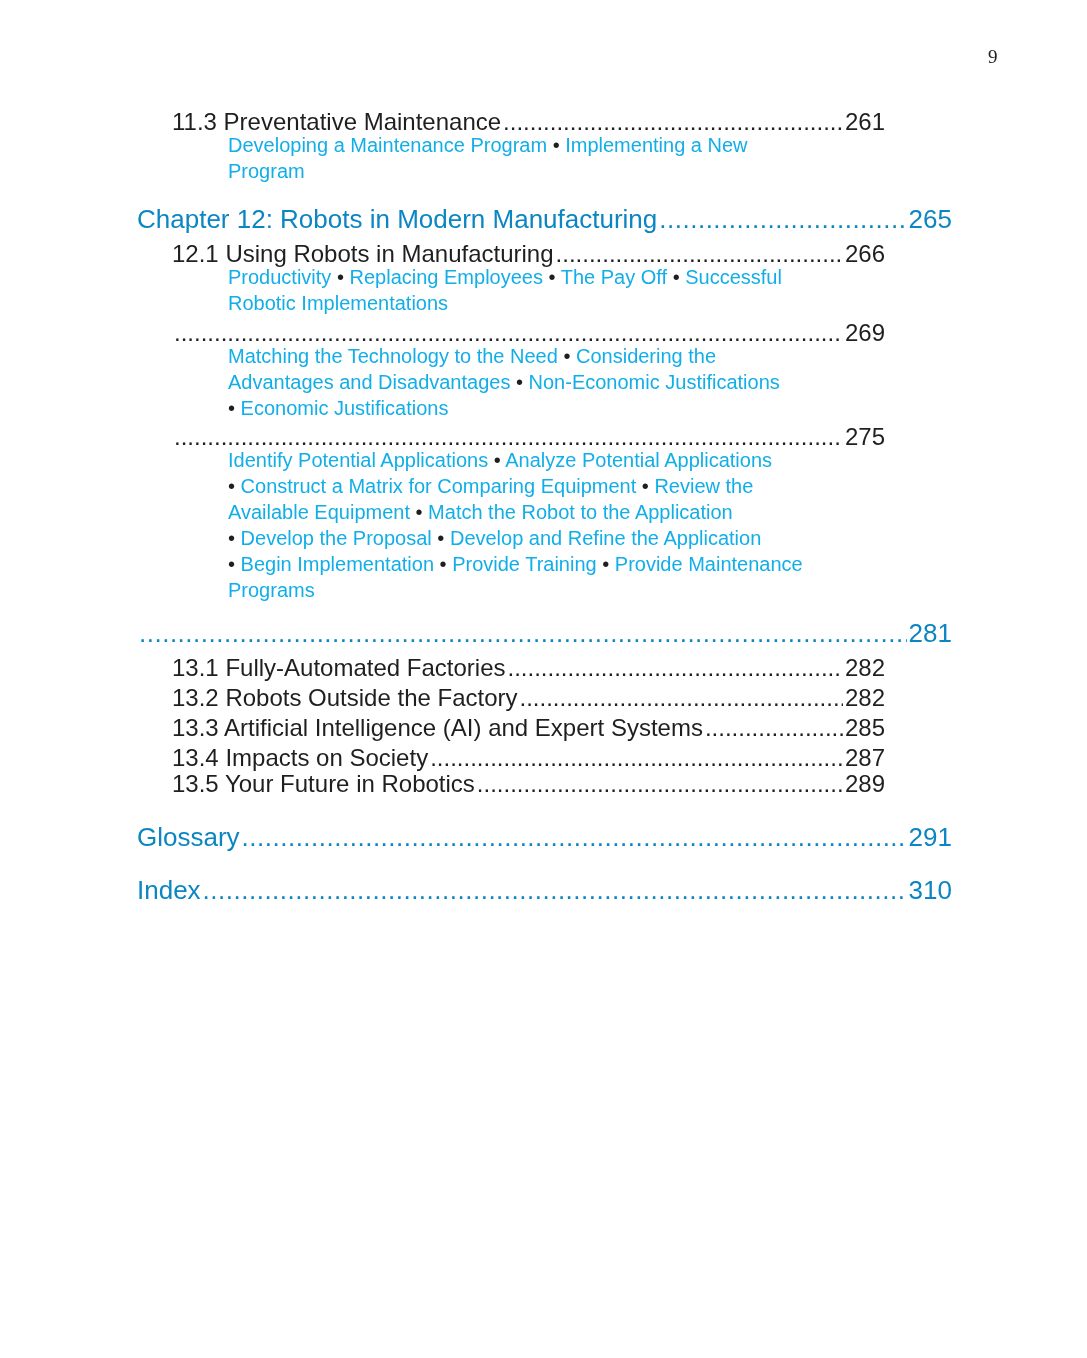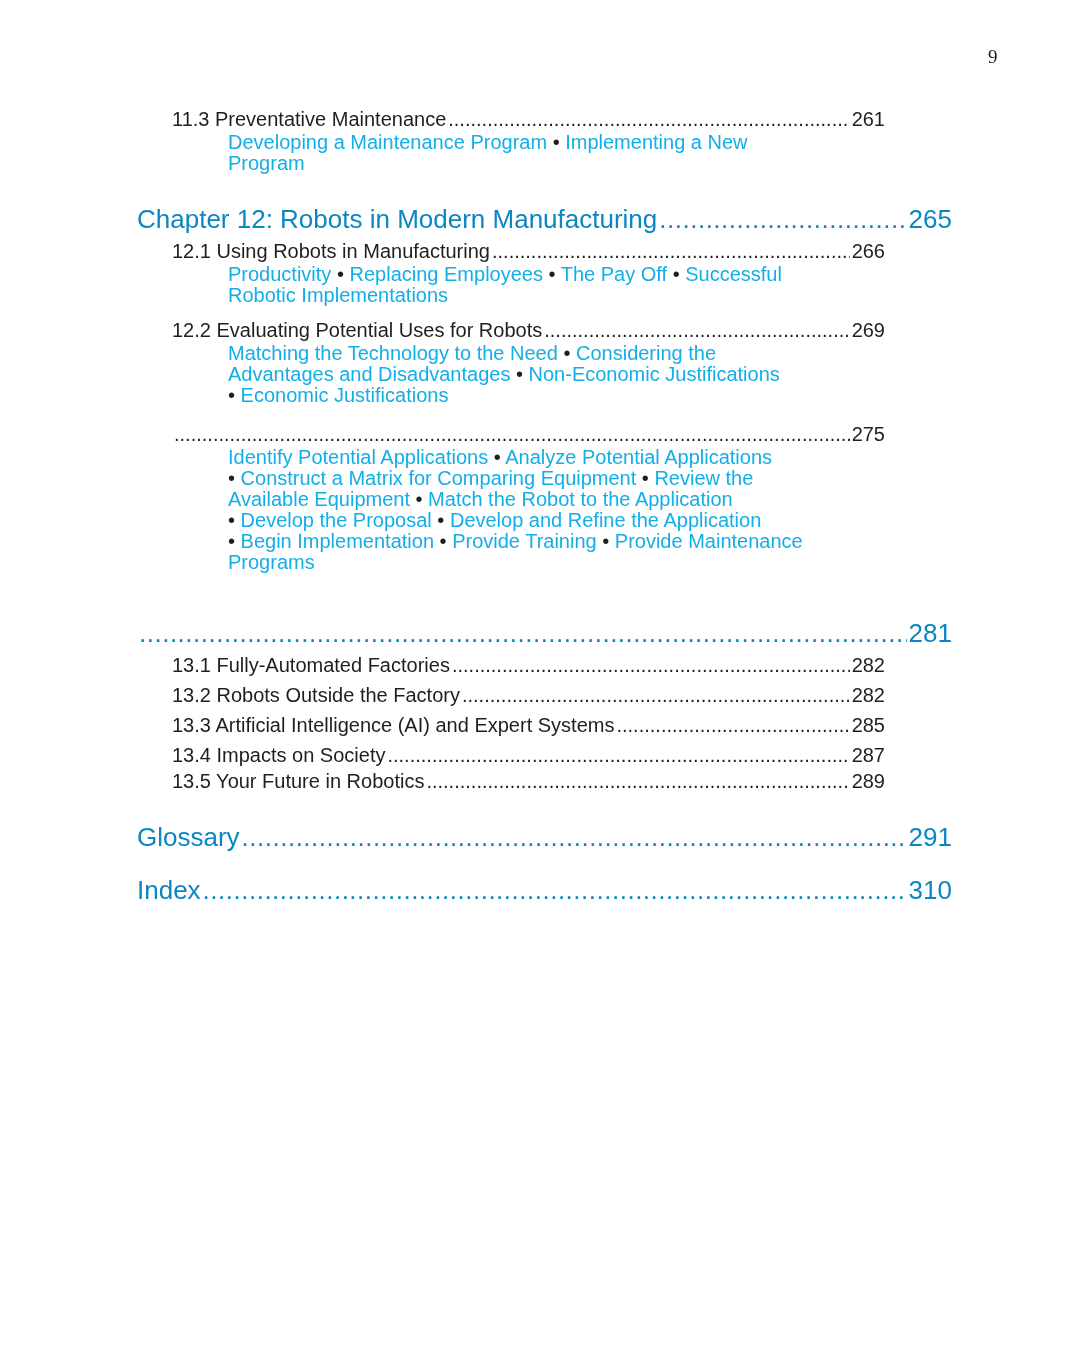--- a/index.html
+++ b/index.html
@@ -1,25 +1,25 @@
 <!DOCTYPE html>
 <html><head>
   <meta charset="utf-8">
   <style>
     html, body { margin: 0; padding: 0; background: #ffffff; }
     body { width: 1087px; height: 1358px; position: relative; overflow: hidden; font-family: "Liberation Sans", sans-serif; }
     .page-number { position: absolute; top: 46px; left: 988px; font-family: "Liberation Serif", serif; font-size: 19px; color: #222; }
     .toc { position: absolute; left: 0; top: 0; width: 1087px; }
     .chapter { position: absolute; left: 137px; width: 815px; display: flex; align-items: flex-end; font-size: 26px; color: #0b86c2; white-space: nowrap; }
-    .section { position: absolute; left: 172px; width: 713px; display: flex; align-items: baseline; font-size: 20px; color: #1f1f1f; white-space: nowrap; }
+    .section { position: absolute; left: 172px; width: 713px; display: flex; align-items: baseline; font-size: 24px; color: #1f1f1f; white-space: nowrap; }
     .leader { flex: 1; overflow: hidden; margin: 0 2px; letter-spacing: 0; }
     .leader::after { content: "........................................................................................................................................................................................................................................................"; }
     .chapter .leader::after { letter-spacing: 0.5px; }
     .page { flex: none; }
-    .topics { position: absolute; left: 228px; width: 640px; font-size: 20px; line-height: 21px; color: #12aee8; }
+    .topics { position: absolute; left: 228px; width: 640px; font-size: 20px; line-height: 26px; color: #12aee8; }
     .sep { color: #1f1f1f; }
   </style>
 </head>
 <body>
 
 <div class="page-number">9</div>
 
 <div class="toc">
 
   <div class="section" style="top:108px">
@@ -36,21 +36,20 @@
   </div>
 
   <div class="section" style="top:240px">
     <span>12.1 Using Robots in Manufacturing</span>
     <span class="leader"></span>
     <span class="page">266</span>
   </div>
   <div class="topics" style="top:264px">Productivity <span class="sep">•</span> Replacing Employees <span class="sep">•</span> The Pay Off <span class="sep">•</span> Successful<br>Robotic Implementations</div>
 
   <div class="section" style="top:319px">
-    <span>12.2 Evaluating Potential Uses for Robots</span>
     <span class="leader"></span>
     <span class="page">269</span>
   </div>
   <div class="topics" style="top:343px">Matching the Technology to the Need <span class="sep">•</span> Considering the<br>Advantages and Disadvantages <span class="sep">•</span> Non-Economic Justifications<br><span class="sep">•</span> Economic Justifications</div>
 
   <div class="section" style="top:423px">
     <span class="leader"></span>
     <span class="page">275</span>
   </div>
   <div class="topics" style="top:447px">Identify Potential Applications <span class="sep">•</span> Analyze Potential Applications<br><span class="sep">•</span> Construct a Matrix for Comparing Equipment <span class="sep">•</span> Review the<br>Available Equipment <span class="sep">•</span> Match the Robot to the Application<br><span class="sep">•</span> Develop the Proposal <span class="sep">•</span> Develop and Refine the Application<br><span class="sep">•</span> Begin Implementation <span class="sep">•</span> Provide Training <span class="sep">•</span> Provide Maintenance<br>Programs</div>

